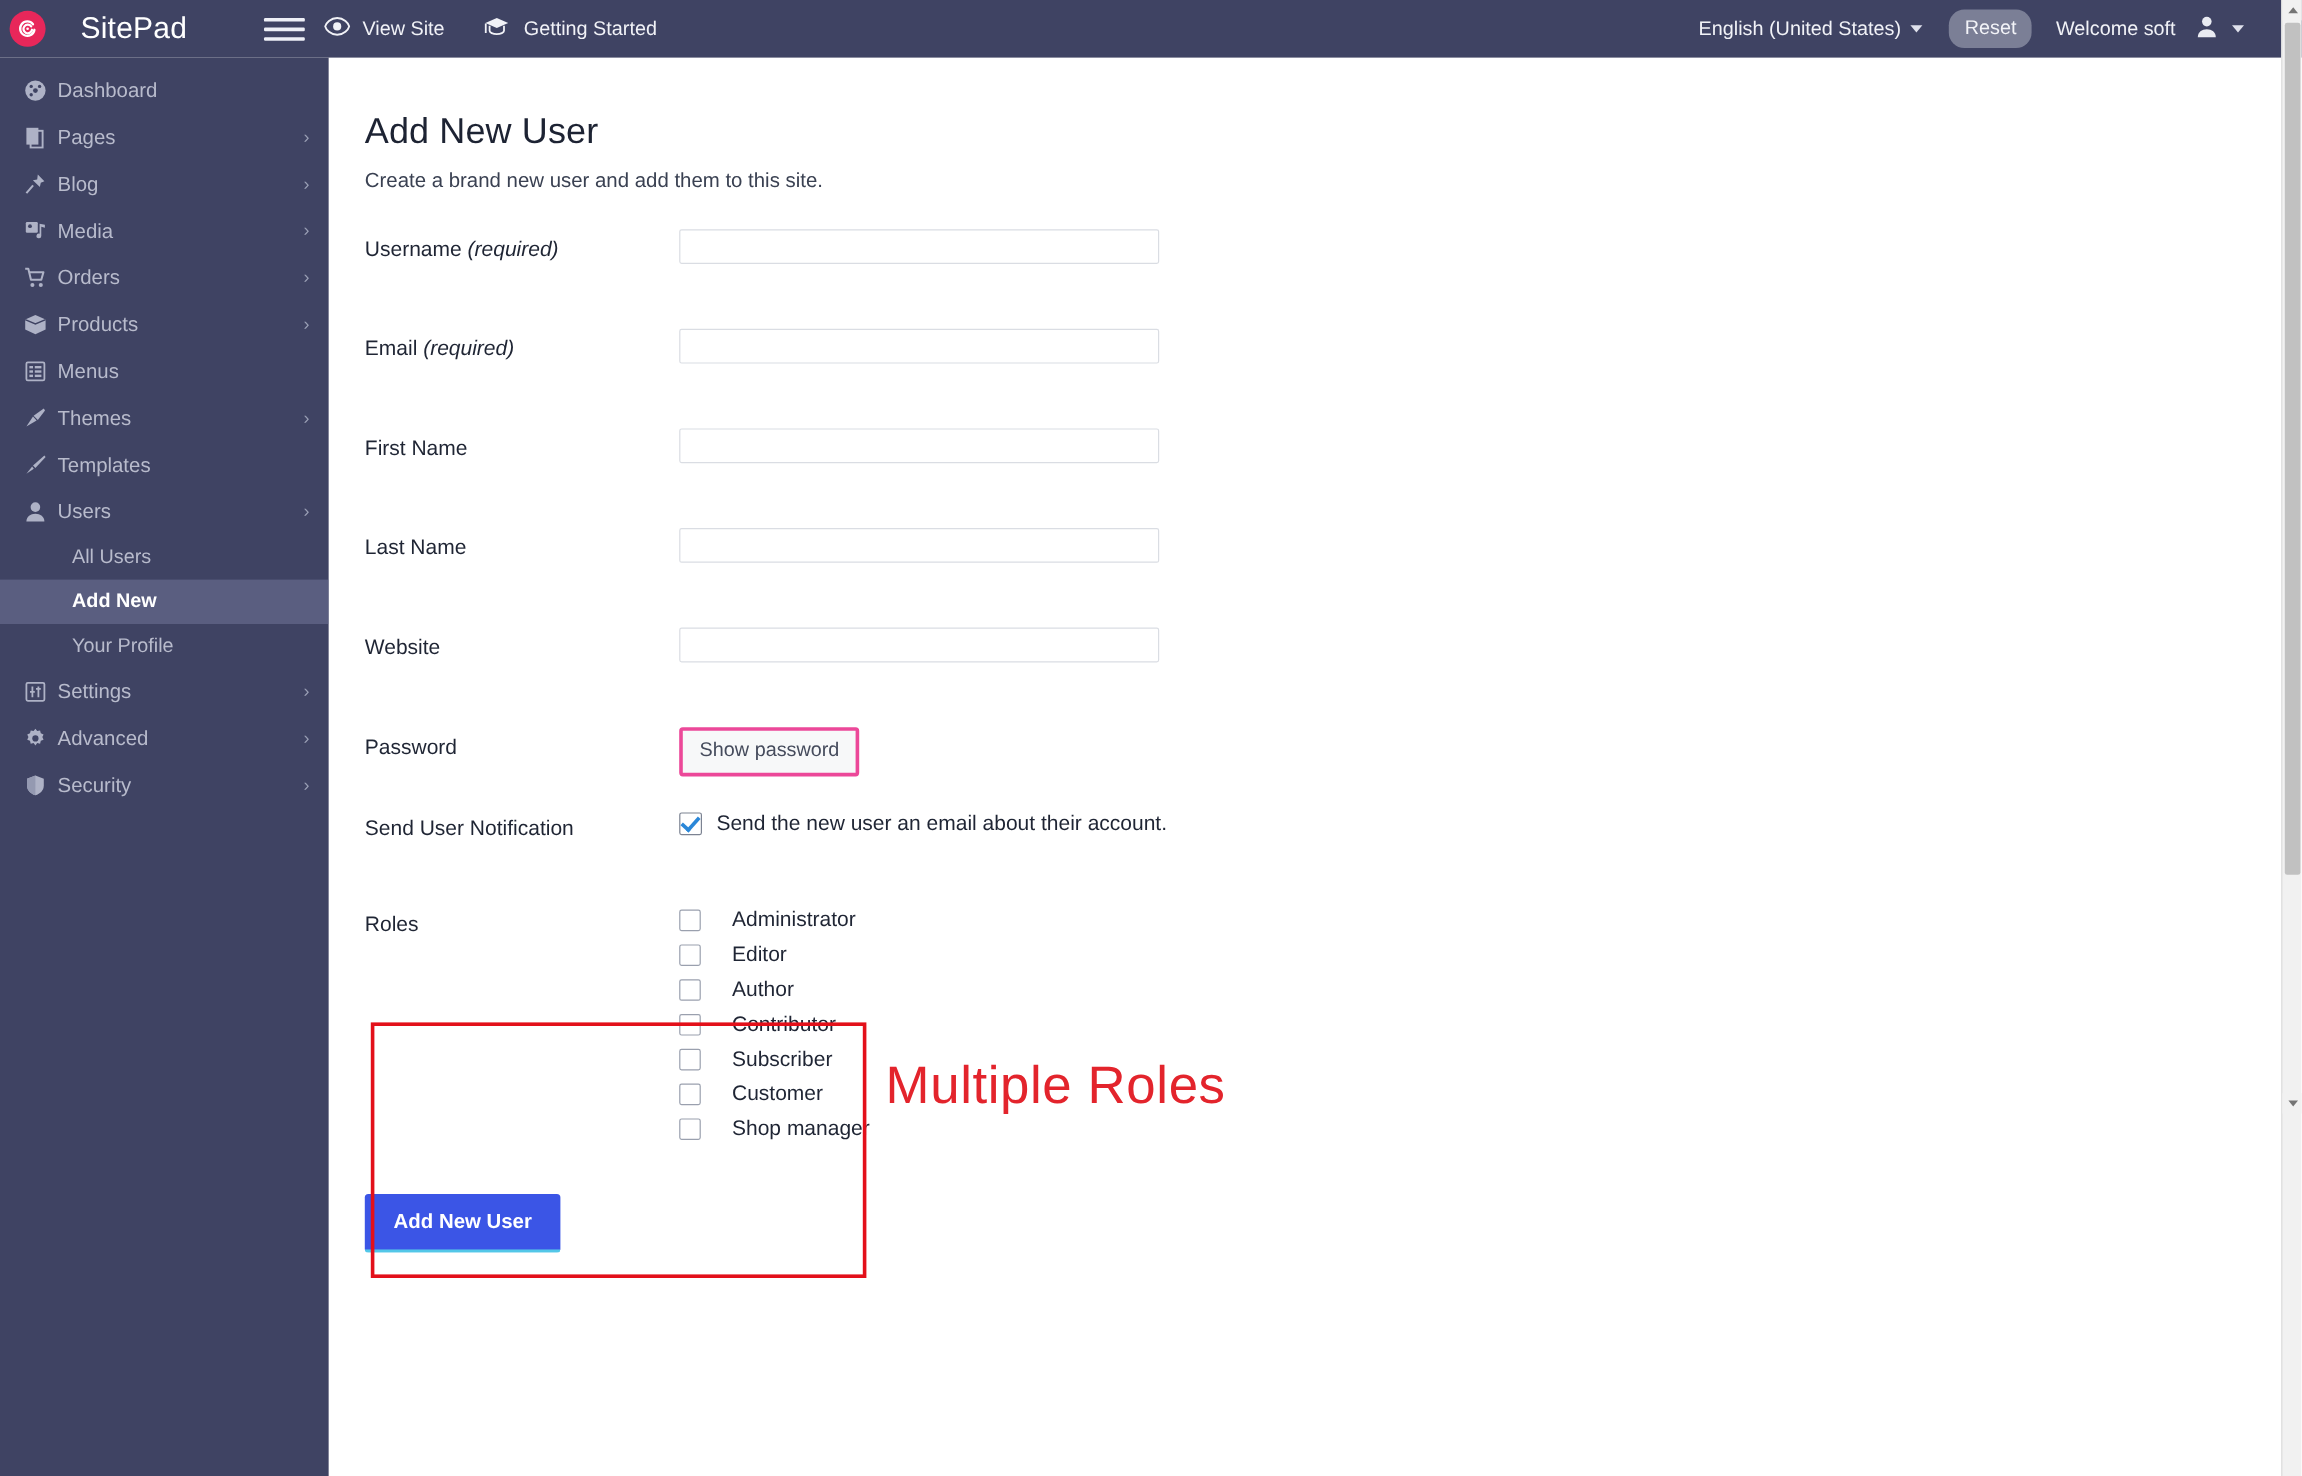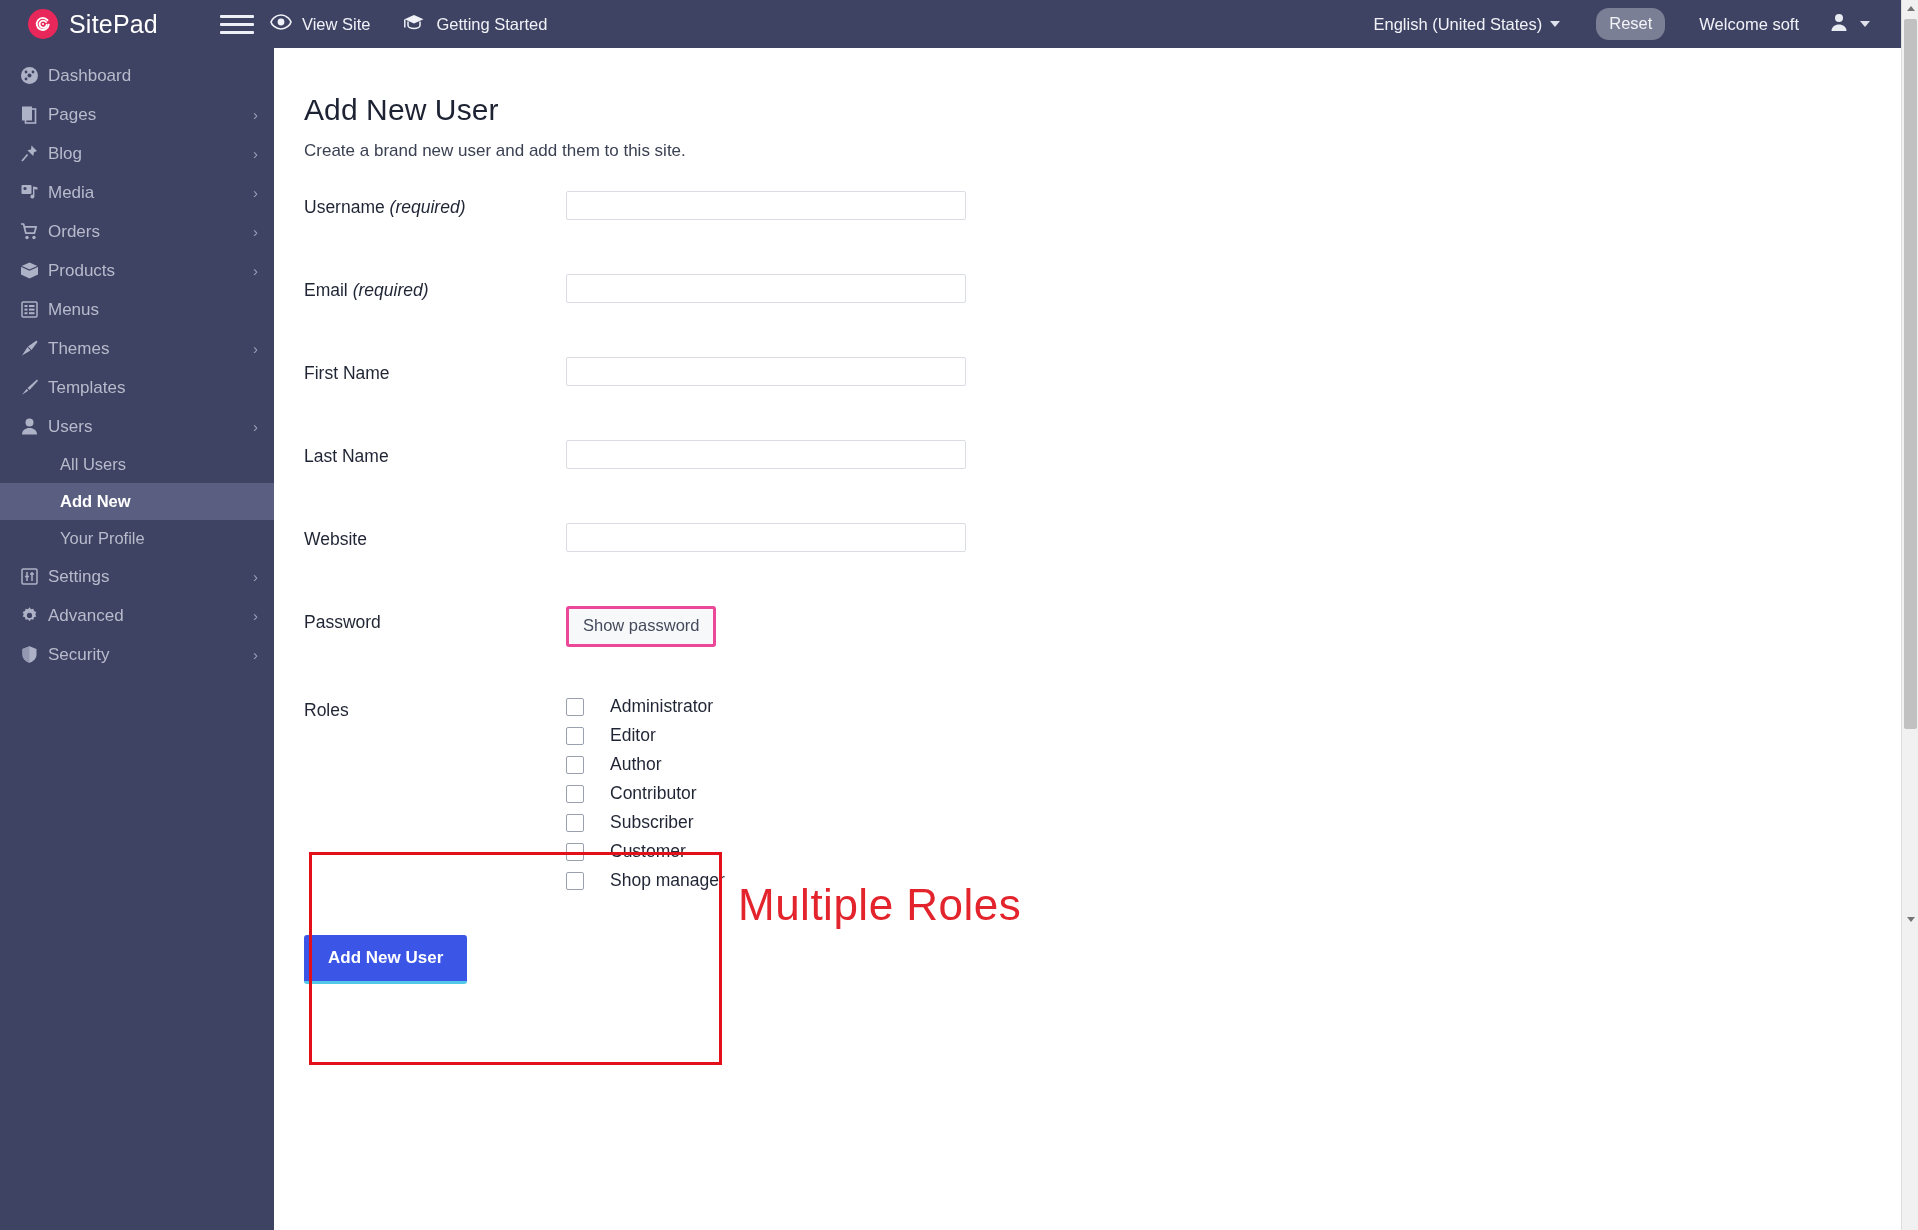--- a/index.html
+++ b/index.html
@@ -14,22 +14,22 @@
   
   .topbar {
     height: 48px; min-height: 48px;
     background: #3f4363;
     display: flex; align-items: center;
     color: #e6e8f0;
     position: relative;
     z-index: 5;
   }
   .brand {
-    width: 210px; display: flex; align-items: center; gap: 11px;
-    padding-left: 28px;
+    width: 210px; display: flex; align-items: center; gap: 29px;
+    padding-left: 8px;
   }
   .brand-logo {
     width: 30px; height: 30px; border-radius: 50%;
     background: #e8275a;
     display: flex; align-items: center; justify-content: center;
     flex: 0 0 auto;
   }
   .brand-logo svg { display: block; }
   .brand-name {
     font-size: 25px; letter-spacing: .2px; color: #ffffff; font-weight: 400;
@@ -40,21 +40,21 @@
     cursor: pointer;
   }
   .hamburger span { display: block; height: 3px; background: #eef0f7; border-radius: 1px; }
   .topnav-item {
     display: flex; align-items: center; gap: 10px;
     font-size: 16.5px; color: #f1f2f7; cursor: pointer;
     padding: 0 16px; height: 48px;
   }
   .topnav-item:first-of-type { margin-left: 28px; }
   .topbar-right {
-    margin-left: auto; display: flex; align-items: center; gap: 16px;
+    margin-left: auto; display: flex; align-items: center; gap: 2px;
     padding-right: 48px; height: 48px;
   }
   .lang {
     display: flex; align-items: center; gap: 8px;
     font-size: 16.5px; color: #f1f2f7; cursor: pointer; padding: 0 12px;
   }
   .caret-down {
     width: 0; height: 0;
     border-left: 5px solid transparent; border-right: 5px solid transparent;
     border-top: 6px solid #dfe1ec;
@@ -478,20 +478,27 @@
         <div class="form-row">
           <div class="form-label">Website</div>
           <input class="text-input" type="text" placeholder="" style="">
         </div>
 
         <div class="form-row" style="min-height:68px">
           <div class="form-label">Password</div>
           <button class="show-password">Show password</button>
         </div>
 
+        <div class="form-row" style="min-height:60px">
+          <div class="form-label">Send User Notification</div>
+          <label class="check-row">
+            <span class="cb checked"></span>
+            <span class="cb-label">Send the new user an email about their account.</span>
+          </label>
+        </div>
 
         <div class="roles-row">
           <div class="form-label">Roles</div>
           <div class="roles-list">
             <label class="role-item">
               <span class="cb"></span>
               <span class="rlabel">Administrator</span>
             </label>
             <label class="role-item">
               <span class="cb"></span>

